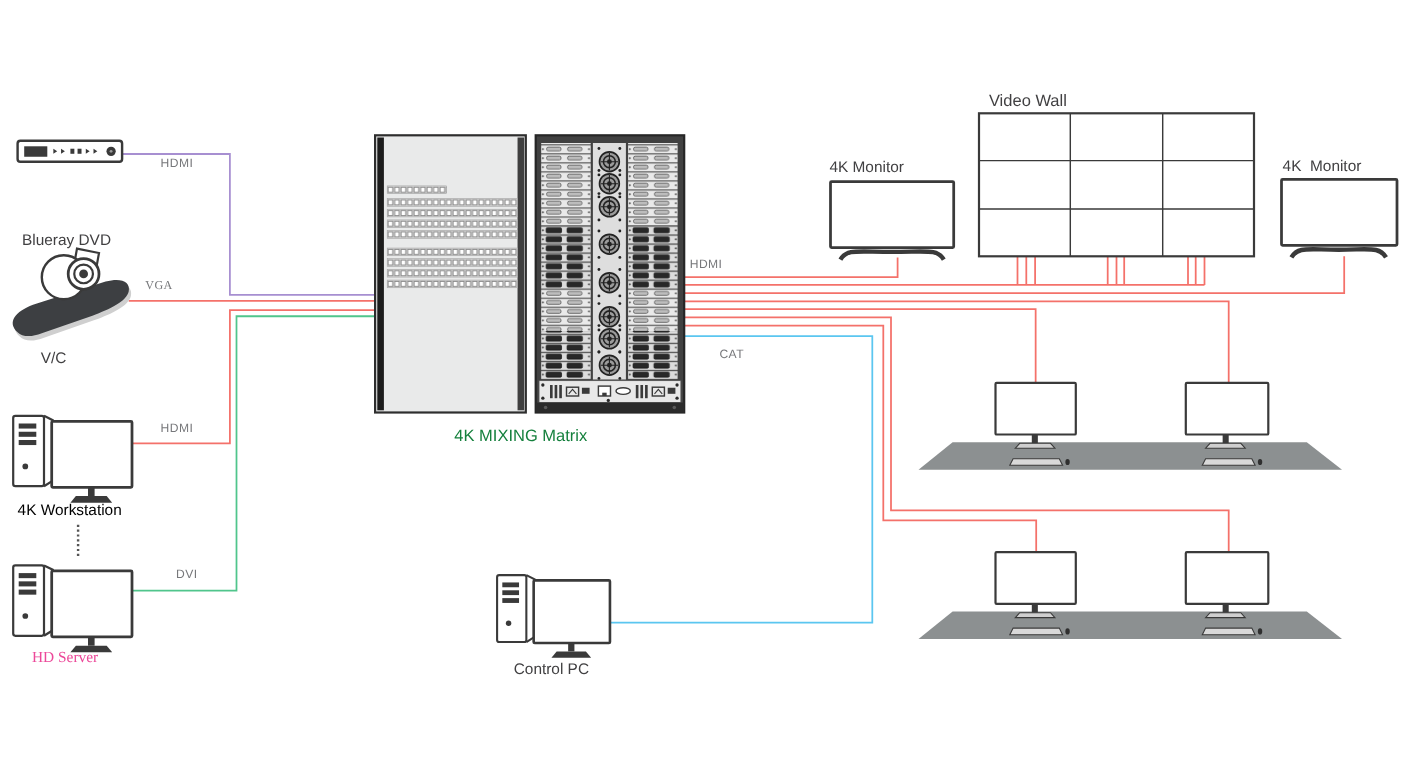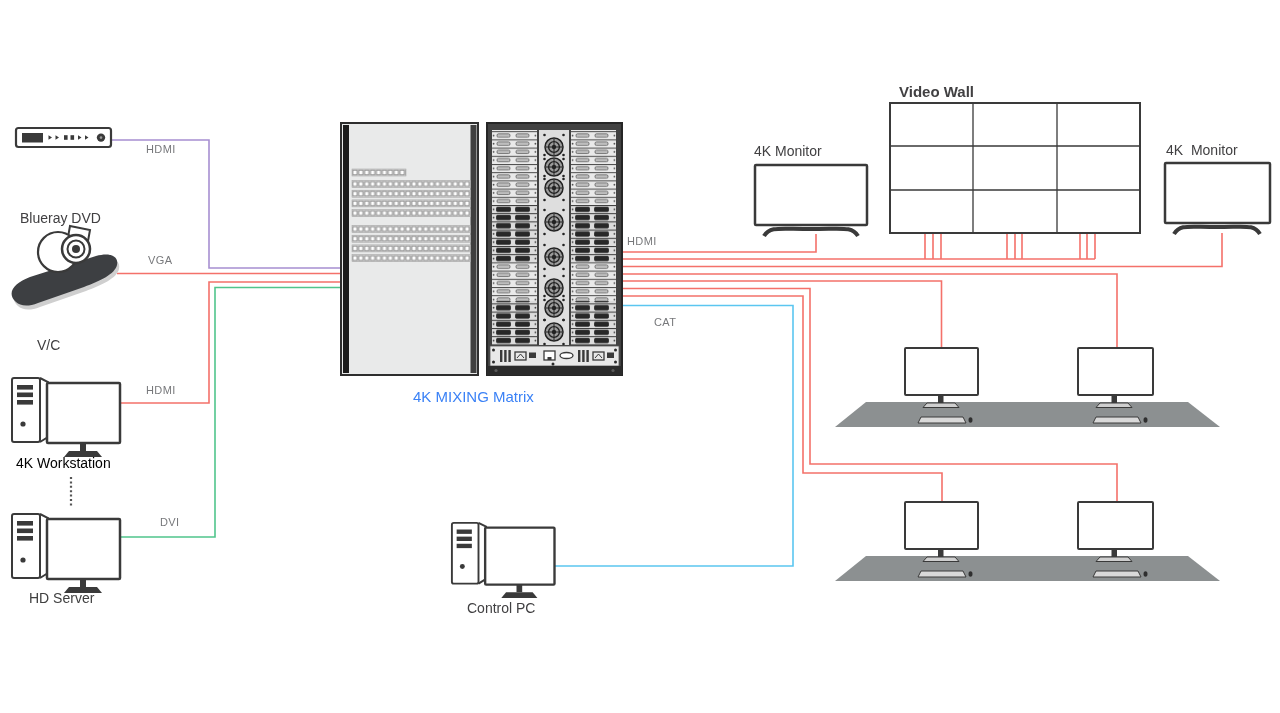--- a/index.html
+++ b/index.html
@@ -213,29 +213,29 @@
   <g fill="none" stroke="#3a3a3a">
     <rect x="890" y="103" width="250" height="130" fill="#ffffff" stroke-width="2"></rect>
     <path d="M973,103 V233 M1057,103 V233 M890,146 H1140 M890,190 H1140" stroke-width="1.3"></path>
   </g>
 
   <use href="#desk-unit" fill="#8c9091"></use>
   <use href="#desk-unit" transform="translate(0,154)" fill="#8c9091"></use>
 </svg>
 
 <div class="lbl node-label" style="left: 20px; top: 163px; color: rgb(65, 64, 66); margin-top: 48px;">Blueray DVD</div>
-<div class="lbl node-label" style="left: 37px; top: 318px; color: rgb(65, 64, 66); margin-top: 20px;">V/C</div>
+<div class="lbl node-label" style="left: 37px; top: 318px; color: rgb(65, 64, 66);">V/C</div>
 <div class="lbl node-label" style="left: 16px; top: 456px; color: #000000;">4K Workstation</div>
-<div class="lbl node-label" style="left: 29px; top: 591px; color: #404040;">HD Server</div>
-<div class="lbl big-label" style="left: 413px; top: 389px; color: #3b82f6;">4K MIXING Matrix</div>
+<div class="lbl node-label" style="left: 29px; top: 591px; color: #ec4899; font-family: Liberation Serif, serif;">HD Server</div>
+<div class="lbl big-label" style="left: 413px; top: 389px; color: #15803d;">4K MIXING Matrix</div>
 <div class="lbl node-label" style="left: 467px; top: 601px; color: rgb(65, 64, 66); text-align: center;">Control PC</div>
 <div class="lbl node-label" style="left: 754px; top: 144px; color: rgb(65, 64, 66);">4K Monitor</div>
-<div class="lbl big-label" style="left: 899px; top: 84px; color: rgb(65, 64, 66); font-weight: bold;">Video Wall</div>
+<div class="lbl big-label" style="left: 899px; top: 84px; color: rgb(65, 64, 66);">Video Wall</div>
 <div class="lbl node-label pre" style="left: 1166px; top: 143px; color: rgb(65, 64, 66);">4K  Monitor</div>
 
 <div class="lbl cable-label" style="left: 146px; top: 143px; color: rgb(119, 120, 123);">HDMI</div>
-<div class="lbl cable-label" style="left: 148px; top: 254px; color: rgb(119, 120, 123);">VGA</div>
+<div class="lbl cable-label" style="left: 132px; top: 254px; color: rgb(119, 120, 123); font-family: Liberation Serif, serif;">VGA</div>
 <div class="lbl cable-label" style="left: 146px; top: 384px; color: rgb(119, 120, 123);">HDMI</div>
 <div class="lbl cable-label" style="left: 146px; top: 516px; color: rgb(119, 120, 123); padding-left: 14px;">DVI</div>
 <div class="lbl cable-label" style="left: 627px; top: 235px; color: rgb(119, 120, 123);">HDMI</div>
 <div class="lbl cable-label" style="left: 654px; top: 316px; color: rgb(119, 120, 123);">CAT</div>
 
 </div>
 
 </body></html>

